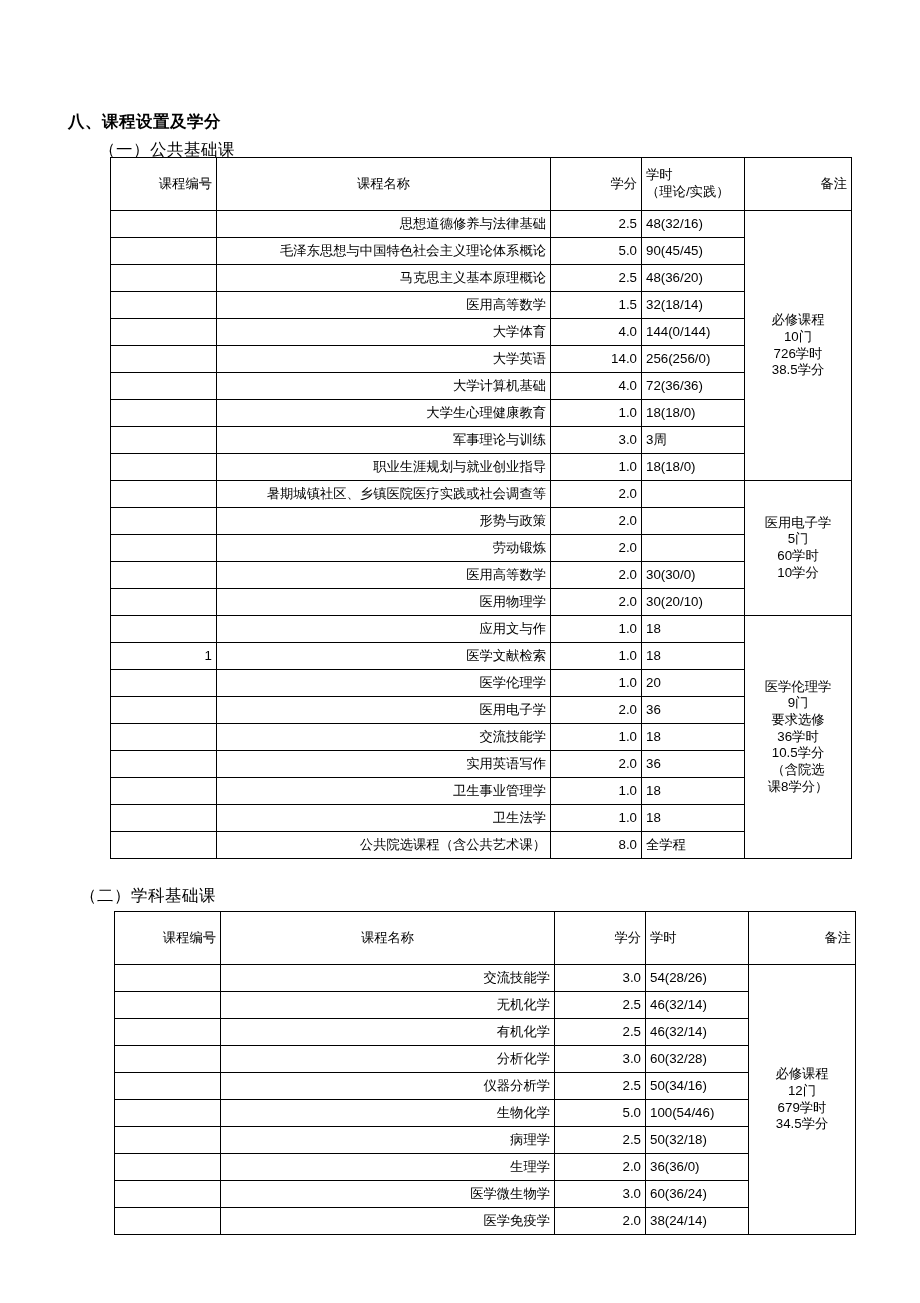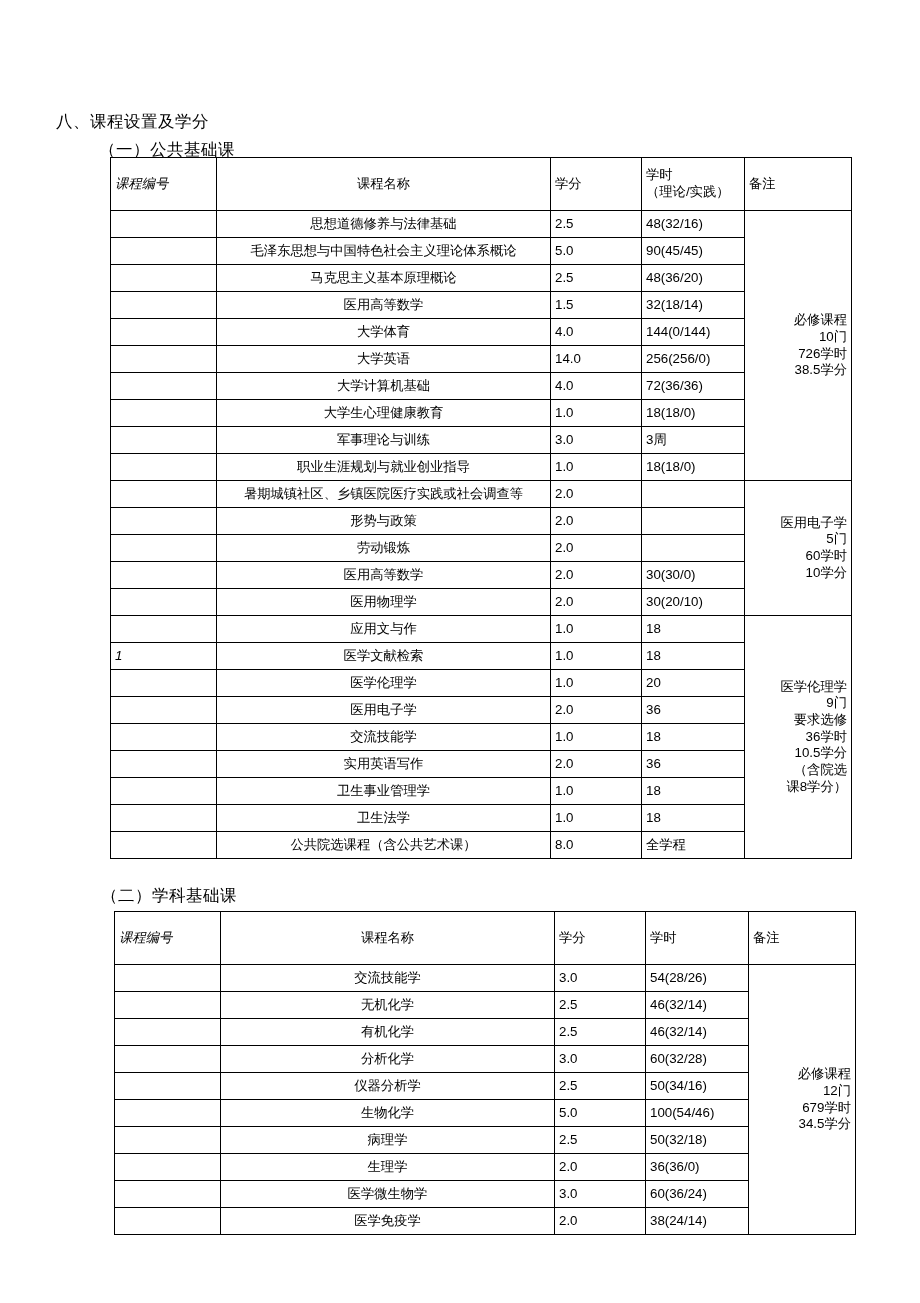--- a/index.html
+++ b/index.html
@@ -26,32 +26,33 @@
   
   .section-heading {
     font-size: 16.5px;
     line-height: 1.45;
     letter-spacing: .5px;
     margin: 0;
     padding: 0;
   }
   .h-main {
     position: absolute;
-    left: 56px;
+    left: 68px;
     top: 110px;
+    font-weight: bold;
   }
   .h-sub1 {
     position: absolute;
     left: 92px;
     top: 138px;
     margin-left: 7px;
   }
   .h-sub2 {
     position: absolute;
-    left: 101px;
+    left: 80px;
     top: 884px;
   }
 
   
   table.course-table {
     border-collapse: collapse;
     table-layout: fixed;
     font-family: "Liberation Sans", "DejaVu Sans", sans-serif;
     font-size: 13.3px;
     color: #000;
@@ -69,33 +70,33 @@
     left: 110px;
     top: 157px;
     width: 696px;
   }
   #table-discipline {
     left: 114px;
     top: 911px;
     width: 696px;
   }
 
-  .c-code   { width: 97px;  text-align: left; font-style: italic; }
-  .c-name   { width: 325px; text-align: center; padding-left: 6px; }
-  .c-credit { width: 82px;  text-align: left; }
+  .c-code   { width: 97px;  text-align: right; }
+  .c-name   { width: 325px; text-align: right; padding-left: 6px; }
+  .c-credit { width: 82px;  text-align: right; }
   .c-hours  { width: 94px;  text-align: left; }
-  .c-note   { width: 98px;  text-align: left; }
+  .c-note   { width: 98px;  text-align: right; }
 
   thead td { text-align: center; height: 52px; }
   thead .hdr-two-line { line-height: 1.5; }
 
   tbody td { height: 26px; }
 
   td.note-cell {
-    text-align: right;
+    text-align: center;
     line-height: 1.95;
     vertical-align: middle;
   }
   td.note-cell .nl { display: block; }
 </style>
 </head>
 <body>
 
 <div class="page">
 

